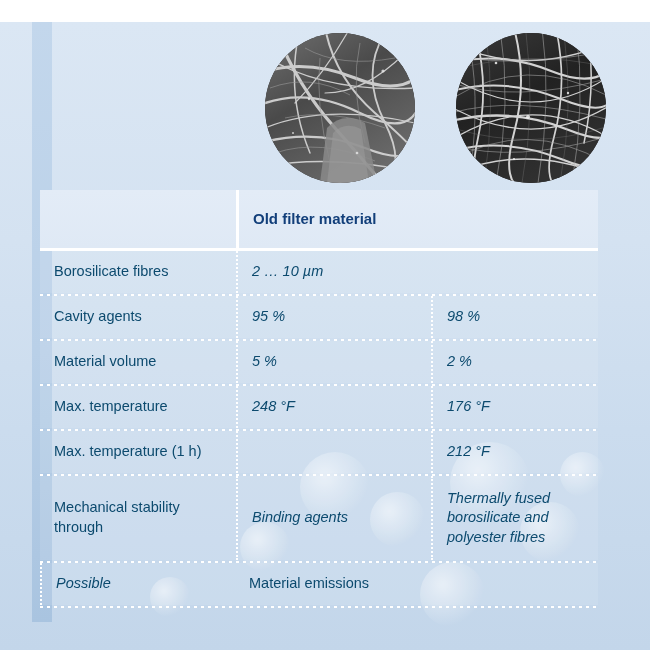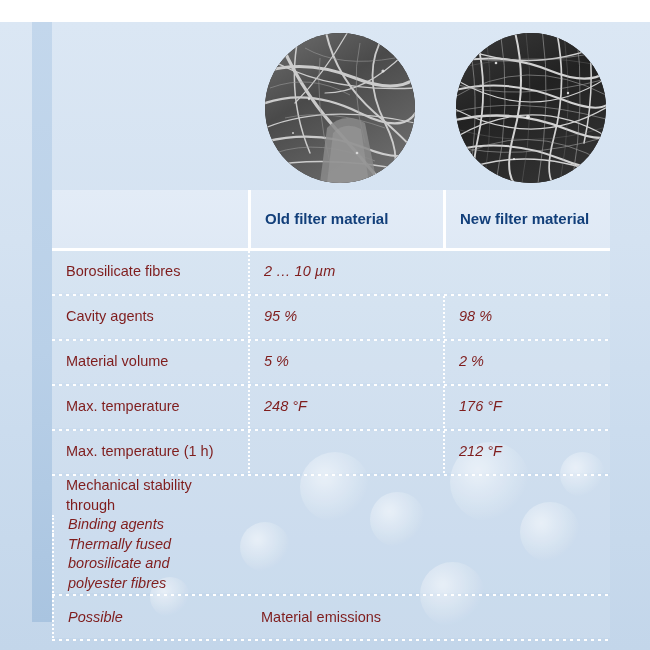--- a/index.html
+++ b/index.html
@@ -57,37 +57,37 @@
     background: #2a2a2a;
   }
   #circle-old  { left: 265px; top: 33px; width: 150px; height: 150px; }
   #circle-new  { left: 456px; top: 33px; width: 150px; height: 150px; }
 
   .fiber-svg { display: block; width: 100%; height: 100%; }
 
   
   .table {
     position: absolute;
-    left: 52px;
+    left: 40px;
     top: 190px;
     width: 558px;
   }
   .row {
     display: flex;
     align-items: stretch;
     position: relative;
   }
   .cell {
     box-sizing: border-box;
     display: flex;
     align-items: center;
     padding: 0 14px;
     font-size: 14.5px;
     line-height: 1.35;
-    color: #7f1d1d;
+    color: #0c4a6e;
     position: relative;
   }
   .c1 { width: 196px; }
   .c2 { width: 195px; }
   .c3 { width: 167px; }
 
   
   .row.head {
     height: 58px;
     background: linear-gradient(180deg, #e3ecf7 0%, #dfe9f5 100%);
@@ -121,21 +121,21 @@
   }
   
   .row.body::after {
     content: "";
     position: absolute;
     left: 0; right: 0; bottom: -3px;
     height: 2px;
     background-image: repeating-linear-gradient(to right,
       #ffffff 0px, #ffffff 3px, rgba(255,255,255,0) 3px, rgba(255,255,255,0) 7px);
   }
-  .row.tall { min-height: 84px; flex-direction: column; }
+  .row.tall { min-height: 84px; }
   .row.tall .cell { align-items: center; }
 </style>
 </head>
 <body>
 
 <div id="stage">
 
   <div class="panel">
     <div class="bokeh" style="left:300px;top:430px;width:70px;height:70px;"></div>
     <div class="bokeh" style="left:370px;top:470px;width:55px;height:55px;"></div>
@@ -244,21 +244,20 @@
         <circle cx="58" cy="126" r="1.1"></circle>
       </g>
     </svg>
   </div>
 
   <div class="table">
 
     <div class="row head">
       <div class="cell c1"></div>
       <div class="cell c2">Old filter material</div>
-      <div class="cell c3">New filter material</div>
     </div>
 
     <div class="row body">
       <div class="cell c1">Borosilicate fibres</div>
       <div class="cell c2">2 … 10 µm</div>
     </div>
 
 
     <div class="row body">
       <div class="cell c1">Cavity agents</div>

